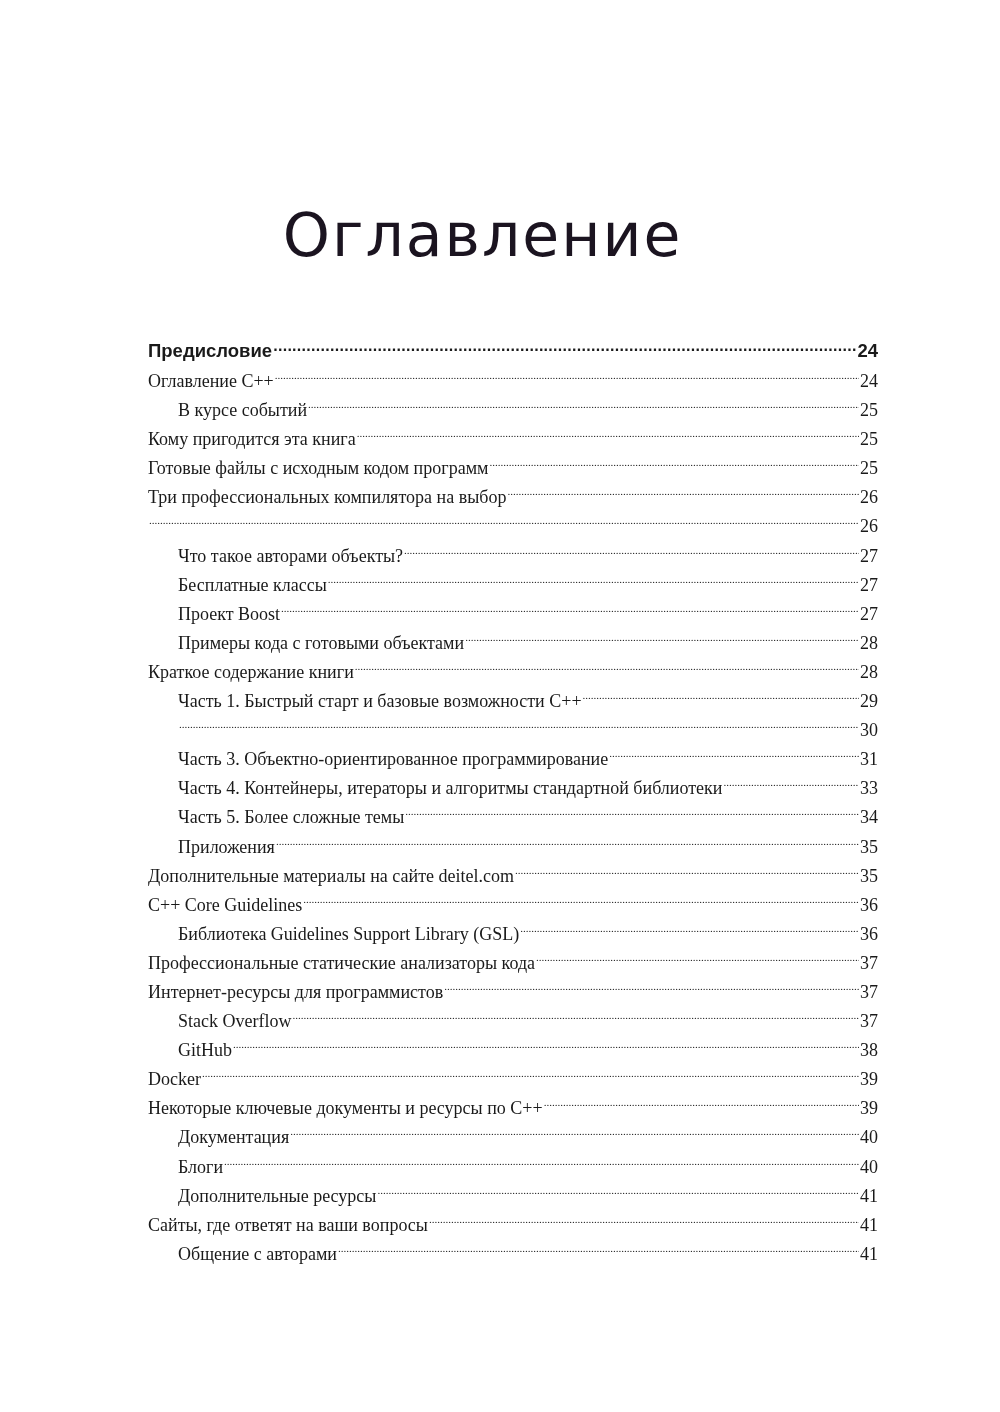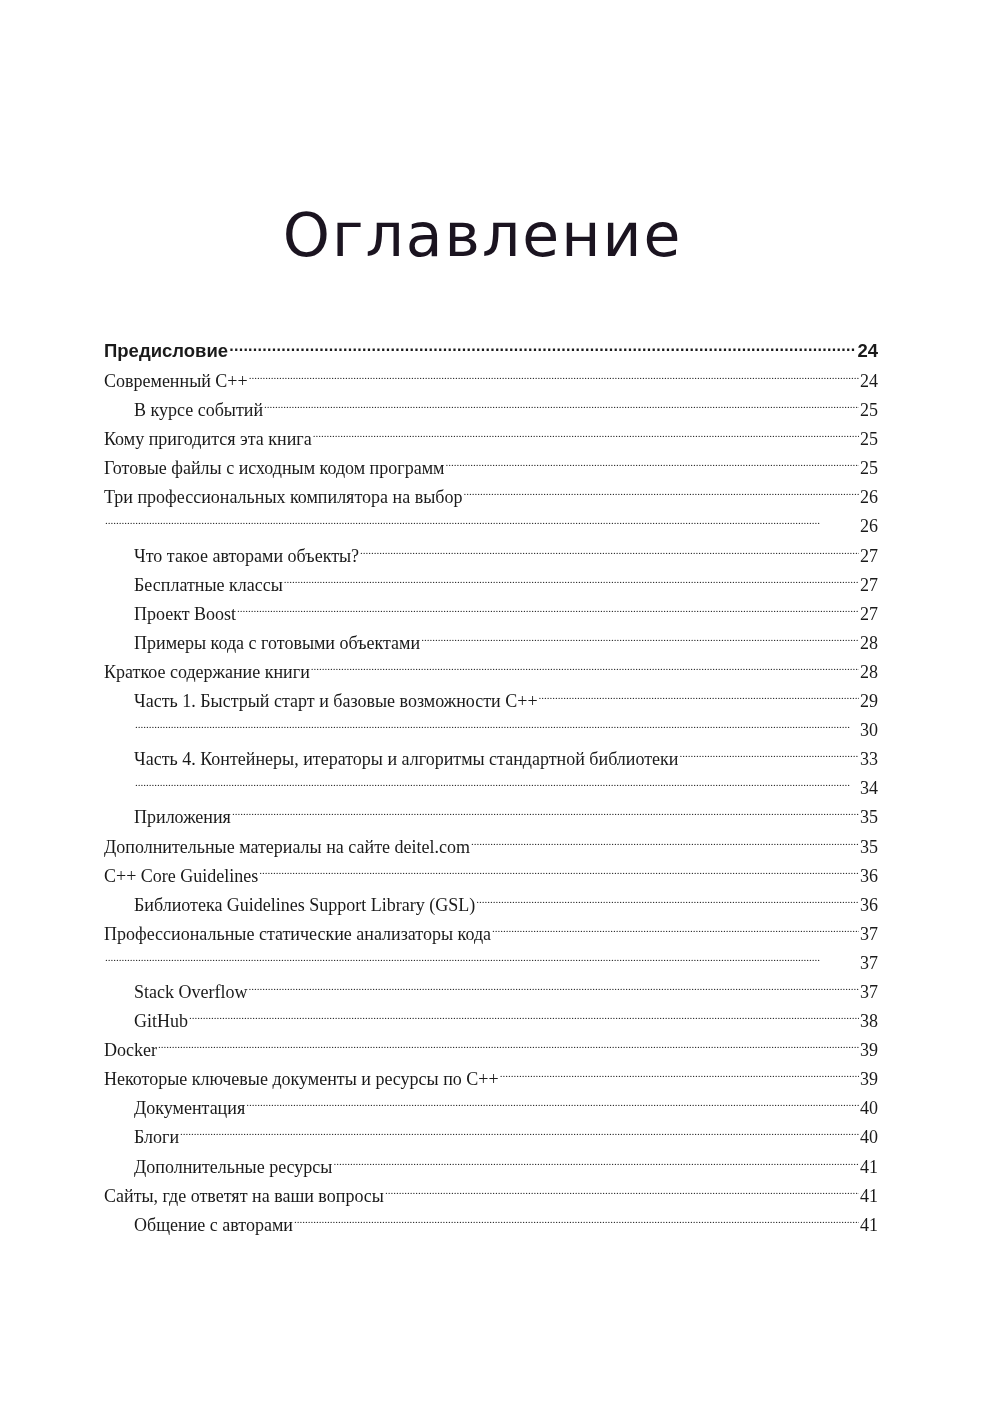--- a/index.html
+++ b/index.html
@@ -5,21 +5,21 @@
     html, body { margin: 0; padding: 0; background: #ffffff; }
     body { width: 1000px; height: 1412px; position: relative; overflow: hidden; color: #1a1a1a; }
     .title {
       position: absolute; left: 0; top: 160px; width: 965px; text-align: center;
       font-family: "DejaVu Sans", sans-serif; font-size: 60px; font-weight: 400;
       letter-spacing: 2px; color: #1b1420; line-height: 70px;
     }
     .toc { position: absolute; left: 104px; top: 334px; width: 774px; }
     .row {
       display: flex; align-items: baseline; height: 29.1px; line-height: 29px;
-      font-family: "Liberation Serif", serif; font-size: 18px; color: #1a1a1a;
+      font-family: "Liberation Serif", serif; font-size: 18px; color: #1a1a1a; margin-left: 44px;
     }
     .row.lvl0 { padding-left: 0; }
     .row.lvl1 { padding-left: 30px; }
     .row.bold {
       font-family: "Liberation Sans", sans-serif; font-weight: 700; font-size: 18.5px;
       height: 33px; line-height: 33px;
     }
     .label { white-space: nowrap; flex: 0 0 auto; }
     .dots {
       flex: 1 1 auto; overflow: hidden; white-space: nowrap; margin: 0 1px;
@@ -37,21 +37,21 @@
 
 <h1 class="title">Оглавление</h1>
 
 <div class="toc">
   <div class="row lvl0 bold">
       <span class="label">Предисловие</span>
       <span class="dots"></span>
       <span class="page">24</span>
     </div>
   <div class="row lvl0">
-      <span class="label">Современный C++</span>
+      <span class="label">Оглавление C++</span>
       <span class="dots"></span>
       <span class="page">24</span>
     </div>
   <div class="row lvl1">
       <span class="label">В курсе событий</span>
       <span class="dots"></span>
       <span class="page">25</span>
     </div>
   <div class="row lvl0">
       <span class="label">Кому пригодится эта книга</span>
@@ -100,25 +100,31 @@
   <div class="row lvl1">
       <span class="label">Часть 1. Быстрый старт и базовые возможности C++</span>
       <span class="dots"></span>
       <span class="page">29</span>
     </div>
   <div class="row lvl1">
       <span class="dots"></span>
       <span class="page">30</span>
     </div>
   <div class="row lvl1">
+      <span class="label">Часть 3. Объектно-ориентированное программирование</span>
+      <span class="dots"></span>
+      <span class="page">31</span>
+    </div>
+  <div class="row lvl1">
       <span class="label">Часть 4. Контейнеры, итераторы и алгоритмы стандартной библиотеки</span>
       <span class="dots"></span>
       <span class="page">33</span>
     </div>
   <div class="row lvl1">
+      <span class="label">Часть 5. Более сложные темы</span>
       <span class="dots"></span>
       <span class="page">34</span>
     </div>
   <div class="row lvl1">
       <span class="label">Приложения</span>
       <span class="dots"></span>
       <span class="page">35</span>
     </div>
   <div class="row lvl0">
       <span class="label">Дополнительные материалы на сайте deitel.com</span>
@@ -134,20 +140,21 @@
       <span class="label">Библиотека Guidelines Support Library (GSL)</span>
       <span class="dots"></span>
       <span class="page">36</span>
     </div>
   <div class="row lvl0">
       <span class="label">Профессиональные статические анализаторы кода</span>
       <span class="dots"></span>
       <span class="page">37</span>
     </div>
   <div class="row lvl0">
+      <span class="label">Интернет-ресурсы для программистов</span>
       <span class="dots"></span>
       <span class="page">37</span>
     </div>
   <div class="row lvl1">
       <span class="label">Stack Overflow</span>
       <span class="dots"></span>
       <span class="page">37</span>
     </div>
   <div class="row lvl1">
       <span class="label">GitHub</span>

